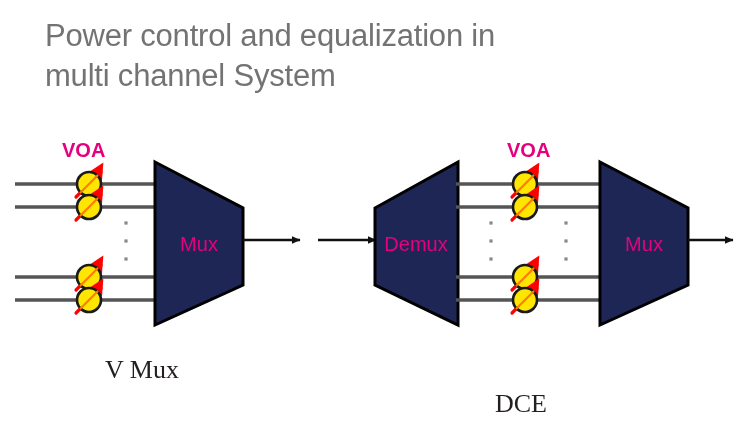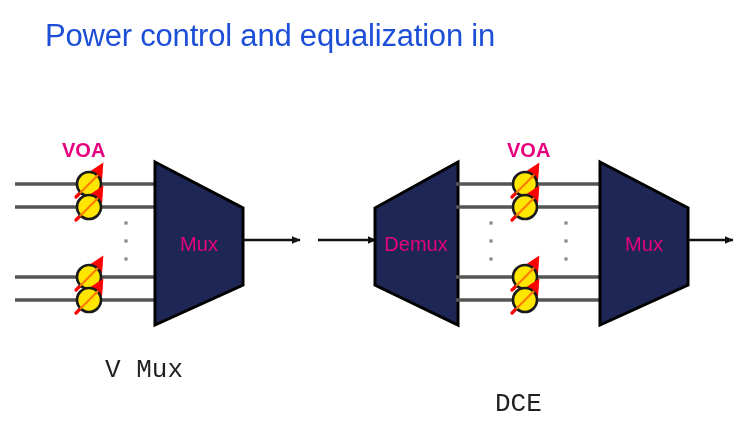--- a/index.html
+++ b/index.html
@@ -21,41 +21,41 @@
     height: 430px;
   }
   .title {
     position: absolute;
     left: 45px;
     top: 16px;
     width: 660px;
     font-family: "Liberation Sans", sans-serif;
     font-size: 31px;
     line-height: 1.28;
-    color: #1d4ed8;
+    color: #737373;
     letter-spacing: -0.2px;
     white-space: pre-line;
   }
   .caption {
     position: absolute;
-    font-family: Liberation Mono, monospace;
+    font-family: Liberation Serif, serif;
     font-size: 26px;
     color: #231f1f;
     white-space: nowrap;
   }
   .caption-vmux { left: 105px; top: 355px; }
   .caption-dce  { left: 495px; top: 355px; margin-top: 34px; }
   svg text {
     font-family: "Liberation Sans", sans-serif;
   }
 </style>
 </head>
 <body>
 
-<div class="title"><span>Power control and equalization in</span><br></div>
+<div class="title"><span>Power control and equalization in</span><br><span>multi channel System</span></div>
 
 <div class="caption caption-vmux">V Mux</div>
 <div class="caption caption-dce">DCE</div>
 
 <svg id="canvas" viewBox="0 0 750 430" xmlns="http://www.w3.org/2000/svg">
   <defs>
     <marker id="arrowhead" markerWidth="9" markerHeight="8" refX="8.5" refY="4" orient="auto" markerUnits="userSpaceOnUse">
       <path d="M0,0 L9,4 L0,8 Z" fill="#111111"></path>
     </marker>
     <g id="voa-symbol">

